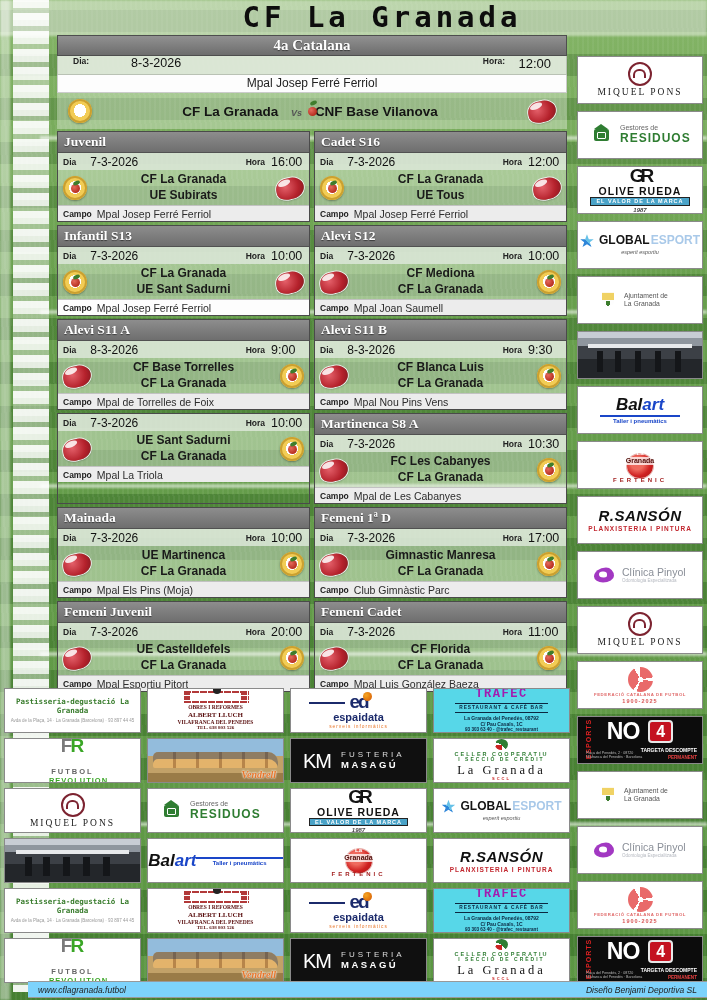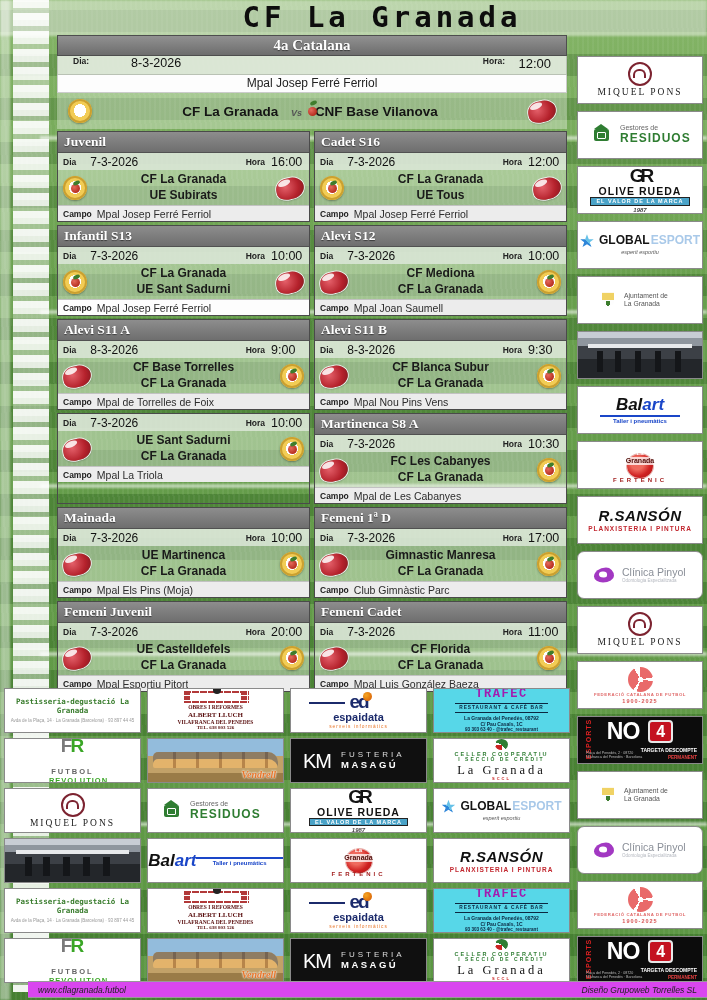--- a/index.html
+++ b/index.html
@@ -150,21 +150,21 @@
     box-shadow:0 0 0 1px #e6b0ab;}
   .fer-la{position:absolute;top:8px;left:50%;transform:translateX(-50%);font-weight:bold;font-size:6px;color:#fff;}
   .fer-gran{position:absolute;top:15px;left:50%;transform:translateX(-50%);font-weight:bold;font-size:7px;color:#4d0a06;background:rgba(255,255,255,0.75);padding:0 2px;border-radius:2px;}
   .fer-tag{position:absolute;bottom:4px;left:0;right:0;font-weight:bold;font-size:6px;letter-spacing:3px;color:#a32222;}
 
   
   .san-name{font-style:italic;font-weight:900;font-size:15px;color:#101010;letter-spacing:0.5px;}
   .san-tag{font-weight:bold;font-size:6.5px;letter-spacing:1px;color:#c2262e;margin-top:1px;}
 
   
-  .sp-clinica-pinyol{align-items:flex-start;padding-left:44px;border-radius:7px;}
+  .sp-clinica-pinyol{align-items:flex-start;padding-left:44px;}
   .cp-icon{position:absolute;left:16px;top:50%;transform:translateY(-50%);width:20px;height:15px;background:#a238c2;
     border-radius:60% 40% 55% 45% / 60% 55% 45% 40%;}
   .cp-icon::after{content:"";position:absolute;left:5px;top:4px;width:8px;height:6px;background:#fff;border-radius:50% 50% 40% 60%;}
   .sp-clinica-pinyol .sp-part{text-align:left;}
   .cp-name{font-size:10.5px;color:#8a8f98;}
   .cp-tag{font-size:4.5px;color:#b5b9c0;}
 
   
   .fed-icon{width:25px;height:25px;border-radius:50%;margin:1px 0;
     background:radial-gradient(circle at 50% 50%, #fff 0 16%, transparent 16%),
@@ -236,21 +236,21 @@
   .cel-sccl{font-weight:bold;font-size:4px;letter-spacing:2px;color:#c22;}
 
   
   .sp-futbol-revolution{flex-direction:row;flex-wrap:wrap;align-content:center;}
   .fr-f{display:inline-block;font-weight:900;font-size:19px;color:#7a7a7a;line-height:1;}
   .fr-r{display:inline-block;font-weight:900;font-size:19px;color:#3aa626;line-height:1;margin-left:-2px;}
   .fr-l1{width:100%;text-align:center;font-weight:bold;font-size:7.5px;letter-spacing:2px;color:#666;margin-top:13px;}
   .fr-l2{width:100%;text-align:center;font-weight:bold;font-size:7.5px;letter-spacing:1px;color:#3aa626;margin-left:12px;}
 
   
-  .footer{position:absolute;left:28px;right:0;bottom:2px;height:15px;background:#d946ef;
+  .footer{position:absolute;left:28px;right:0;bottom:2px;height:15px;background:#7dd3fc;
     border-top:1px solid #999;border-bottom:1px solid #999;display:flex;align-items:center;
     justify-content:space-between;padding:0 10px;z-index:3;gap:12px;}
   .footer span{font-style:italic;font-size:8.5px;color:#222;}
 </style>
 </head>
 <body>
 
 <div class="page">
   <div class="top-fade"></div>
   <div class="line-edge"></div>
@@ -402,21 +402,21 @@
     <div class="m-dia">
       <span class="lbl m-dia-lbl">Dia</span>
       <span class="m-date">8-3-2026</span>
       <span class="spacer"></span>
       <span class="lbl m-hora-lbl">Hora</span>
       <span class="m-time">9:30</span>
     </div>
     <div class="m-teams">
       <div class="badge b-left redshield"></div>
       <div class="m-names">
-        <div class="m-home">CF Blanca Subur</div>
+        <div class="m-home">CF Blanca Luis</div>
         <div class="m-away">CF La Granada</div>
       </div>
       <div class="badge b-right crest"></div>
     </div>
     <div class="m-campo">
       <span class="lbl m-campo-lbl">Campo</span>
       <span class="m-venue">Mpal Nou Pins Vens</span>
     </div>
   </div>
         <div class="mblock">
@@ -751,15 +751,15 @@
         <div class="sp-icon cel-icon"></div>
         <span class="sp-part cel-l1">CELLER COOPERATIU</span>
         <span class="sp-part cel-l2">I SECCIÓ DE CRÈDIT</span>
         <span class="sp-part cel-name">La Granada</span>
         <span class="sp-part cel-sccl">SCCL</span>
       </div>
     </div>
 
   <div class="footer">
     <span class="f-left">www.cflagranada.futbol</span>
-    <span class="f-right">Diseño Grupoweb Torrelles SL</span>
+    <span class="f-right">Diseño Benjami Deportiva SL</span>
   </div>
 </div>
 
 </body></html>

